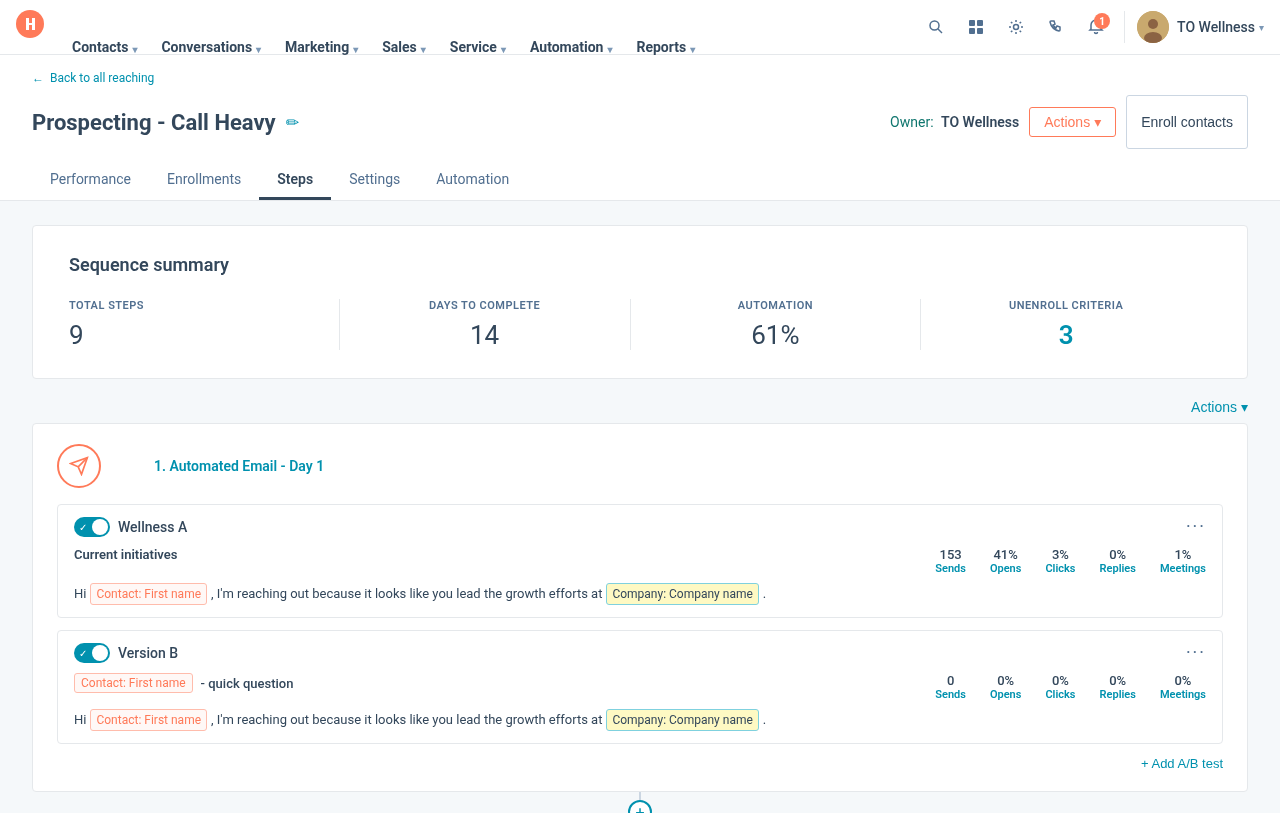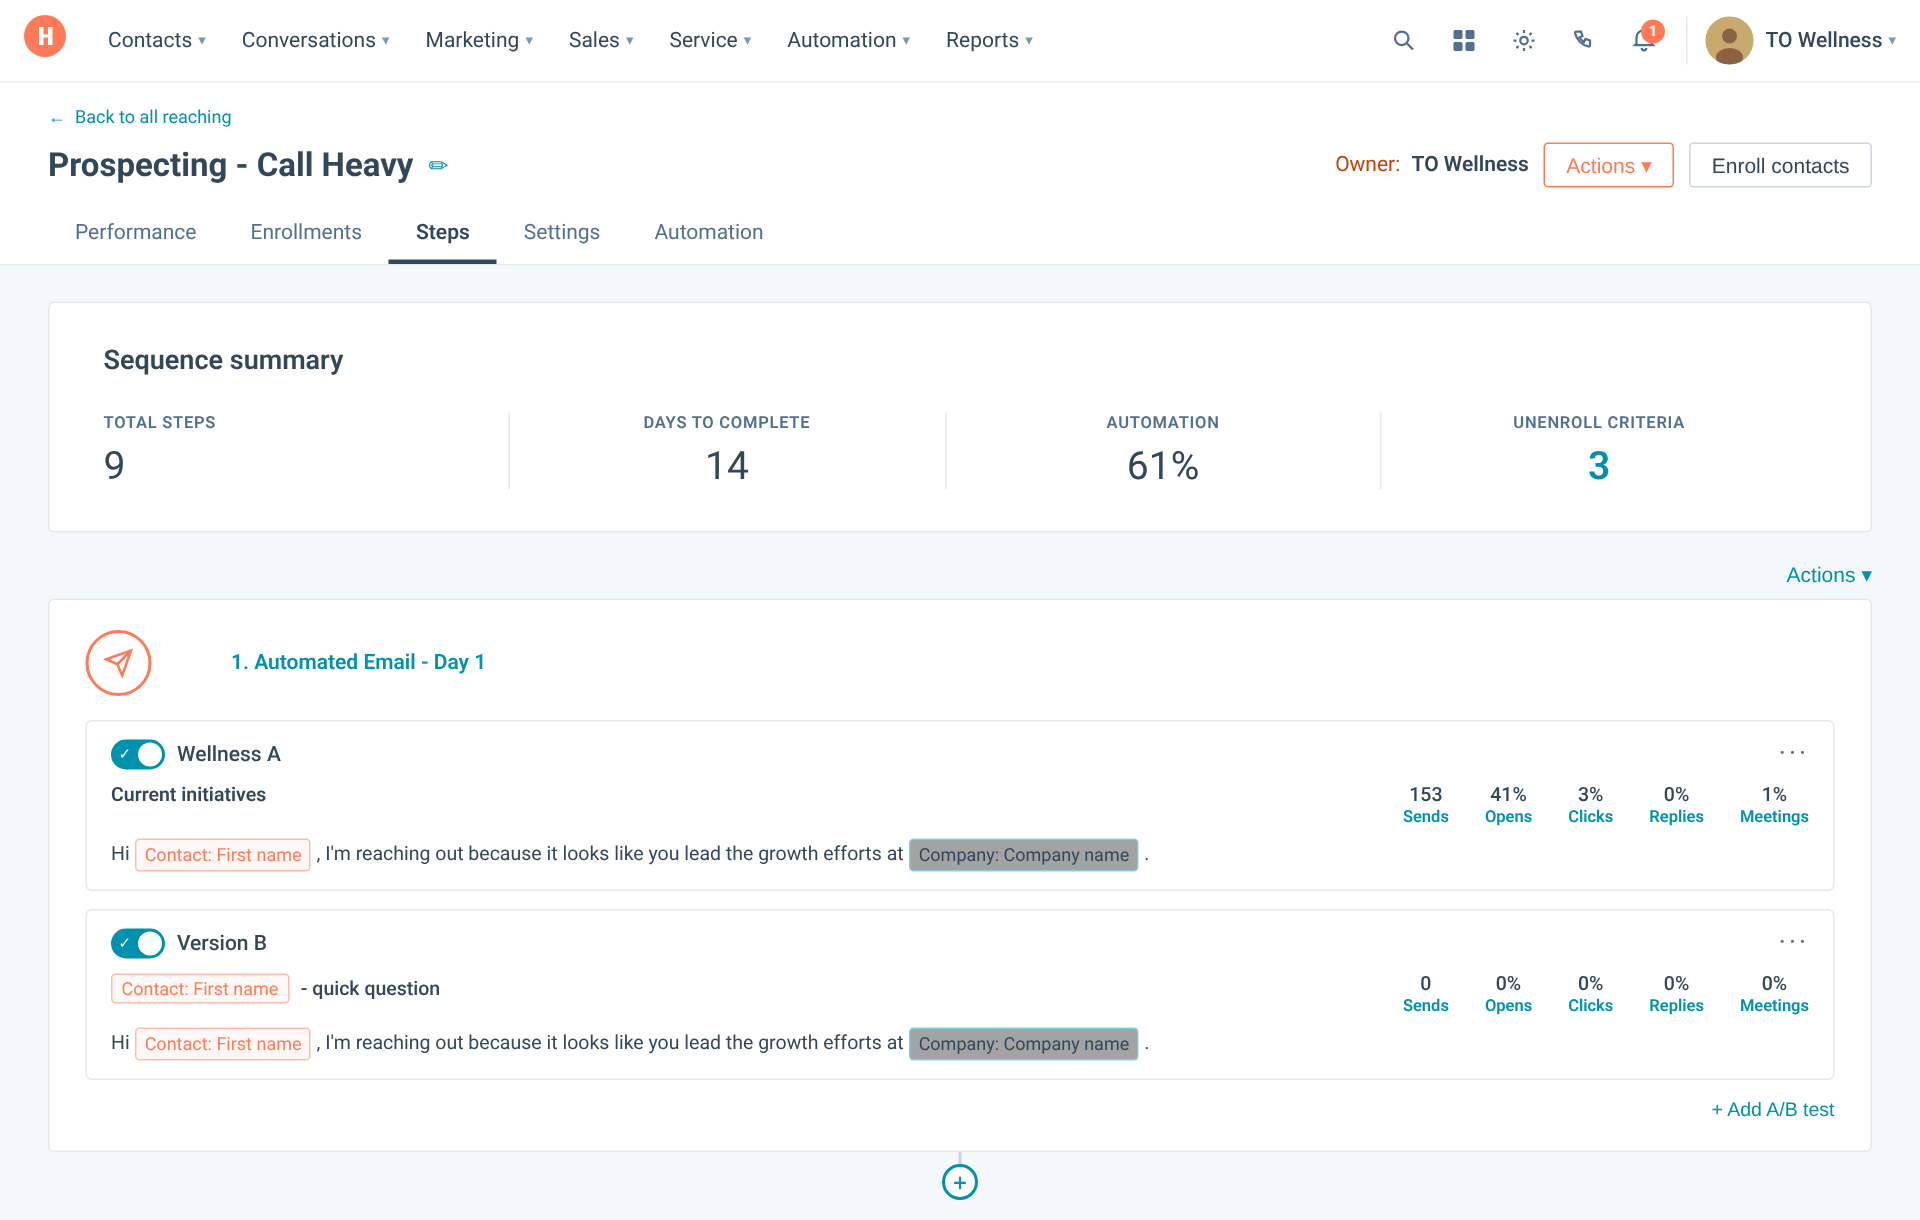--- a/index.html
+++ b/index.html
@@ -24,29 +24,29 @@
       cursor: pointer;
     }
     .topnav-items {
       display: flex;
       align-items: center;
       gap: 0;
       flex: 1;
     }
     .topnav-item {
       display: flex;
-      align-items: center;
+      align-items: flex-end;
       gap: 4px;
       padding: 0 12px;
       height: 55px;
       font-size: 14px;
       color: #33475b;
       cursor: pointer;
       white-space: nowrap;
-      font-weight: 400;
+      font-weight: 700;
     }
     .topnav-chevron { font-size: 10px; color: #7c98b6; }
     .topnav-actions {
       display: flex;
       align-items: center;
       gap: 8px;
       margin-left: auto;
     }
     .topnav-icon-btn {
       width: 32px; height: 32px;
@@ -116,21 +116,21 @@
       padding: 6px 14px;
       border-radius: 3px;
       cursor: pointer;
       font-size: 14px;
       display: flex; align-items: center; gap: 4px;
     }
     .btn-enroll {
       border: 1px solid #cbd6e2;
       background: #fff;
       color: #33475b;
-      padding: 6px 14px;
+      padding: 18px 14px;
       border-radius: 3px;
       cursor: pointer;
       font-size: 14px;
     }
 
     
     .tabs {
       display: flex; gap: 0;
     }
     .tab {
@@ -337,21 +337,21 @@
     }
     .token-orange {
       background: #fff8f6;
       border: 1px solid #ffbcac;
       color: #ff7a59;
       border-radius: 3px;
       font-size: 12px;
       padding: 1px 5px;
     }
     .token-blue {
-      background: #a3a3a3;
+      background: #fef9c3;
       border: 1px solid #7fd1de;
       color: #33475b;
       border-radius: 3px;
       font-size: 12px;
       padding: 1px 5px;
     }
 
     
     .add-ab-row {
       display: flex;
@@ -485,21 +485,21 @@
     <span>←</span>
     <span>Back to all reaching</span>
   </div>
   <div class="page-title-row">
     <div class="page-title-left">
       <h1 class="page-title">Prospecting - Call Heavy</h1>
       <span class="edit-icon">✏</span>
     </div>
     <div class="page-title-right">
       <span>
-        <span style="color:#c2410c;">Owner:</span>
+        <span style="color:#0f766e;">Owner:</span>
         <span style="color:#33475b; font-weight:600; margin-left:4px;">TO Wellness</span>
       </span>
       <button class="btn-actions">
         <span>Actions</span>
         <span>▾</span>
       </button>
       <button class="btn-enroll">Enroll contacts</button>
     </div>
   </div>
   <div class="tabs">

